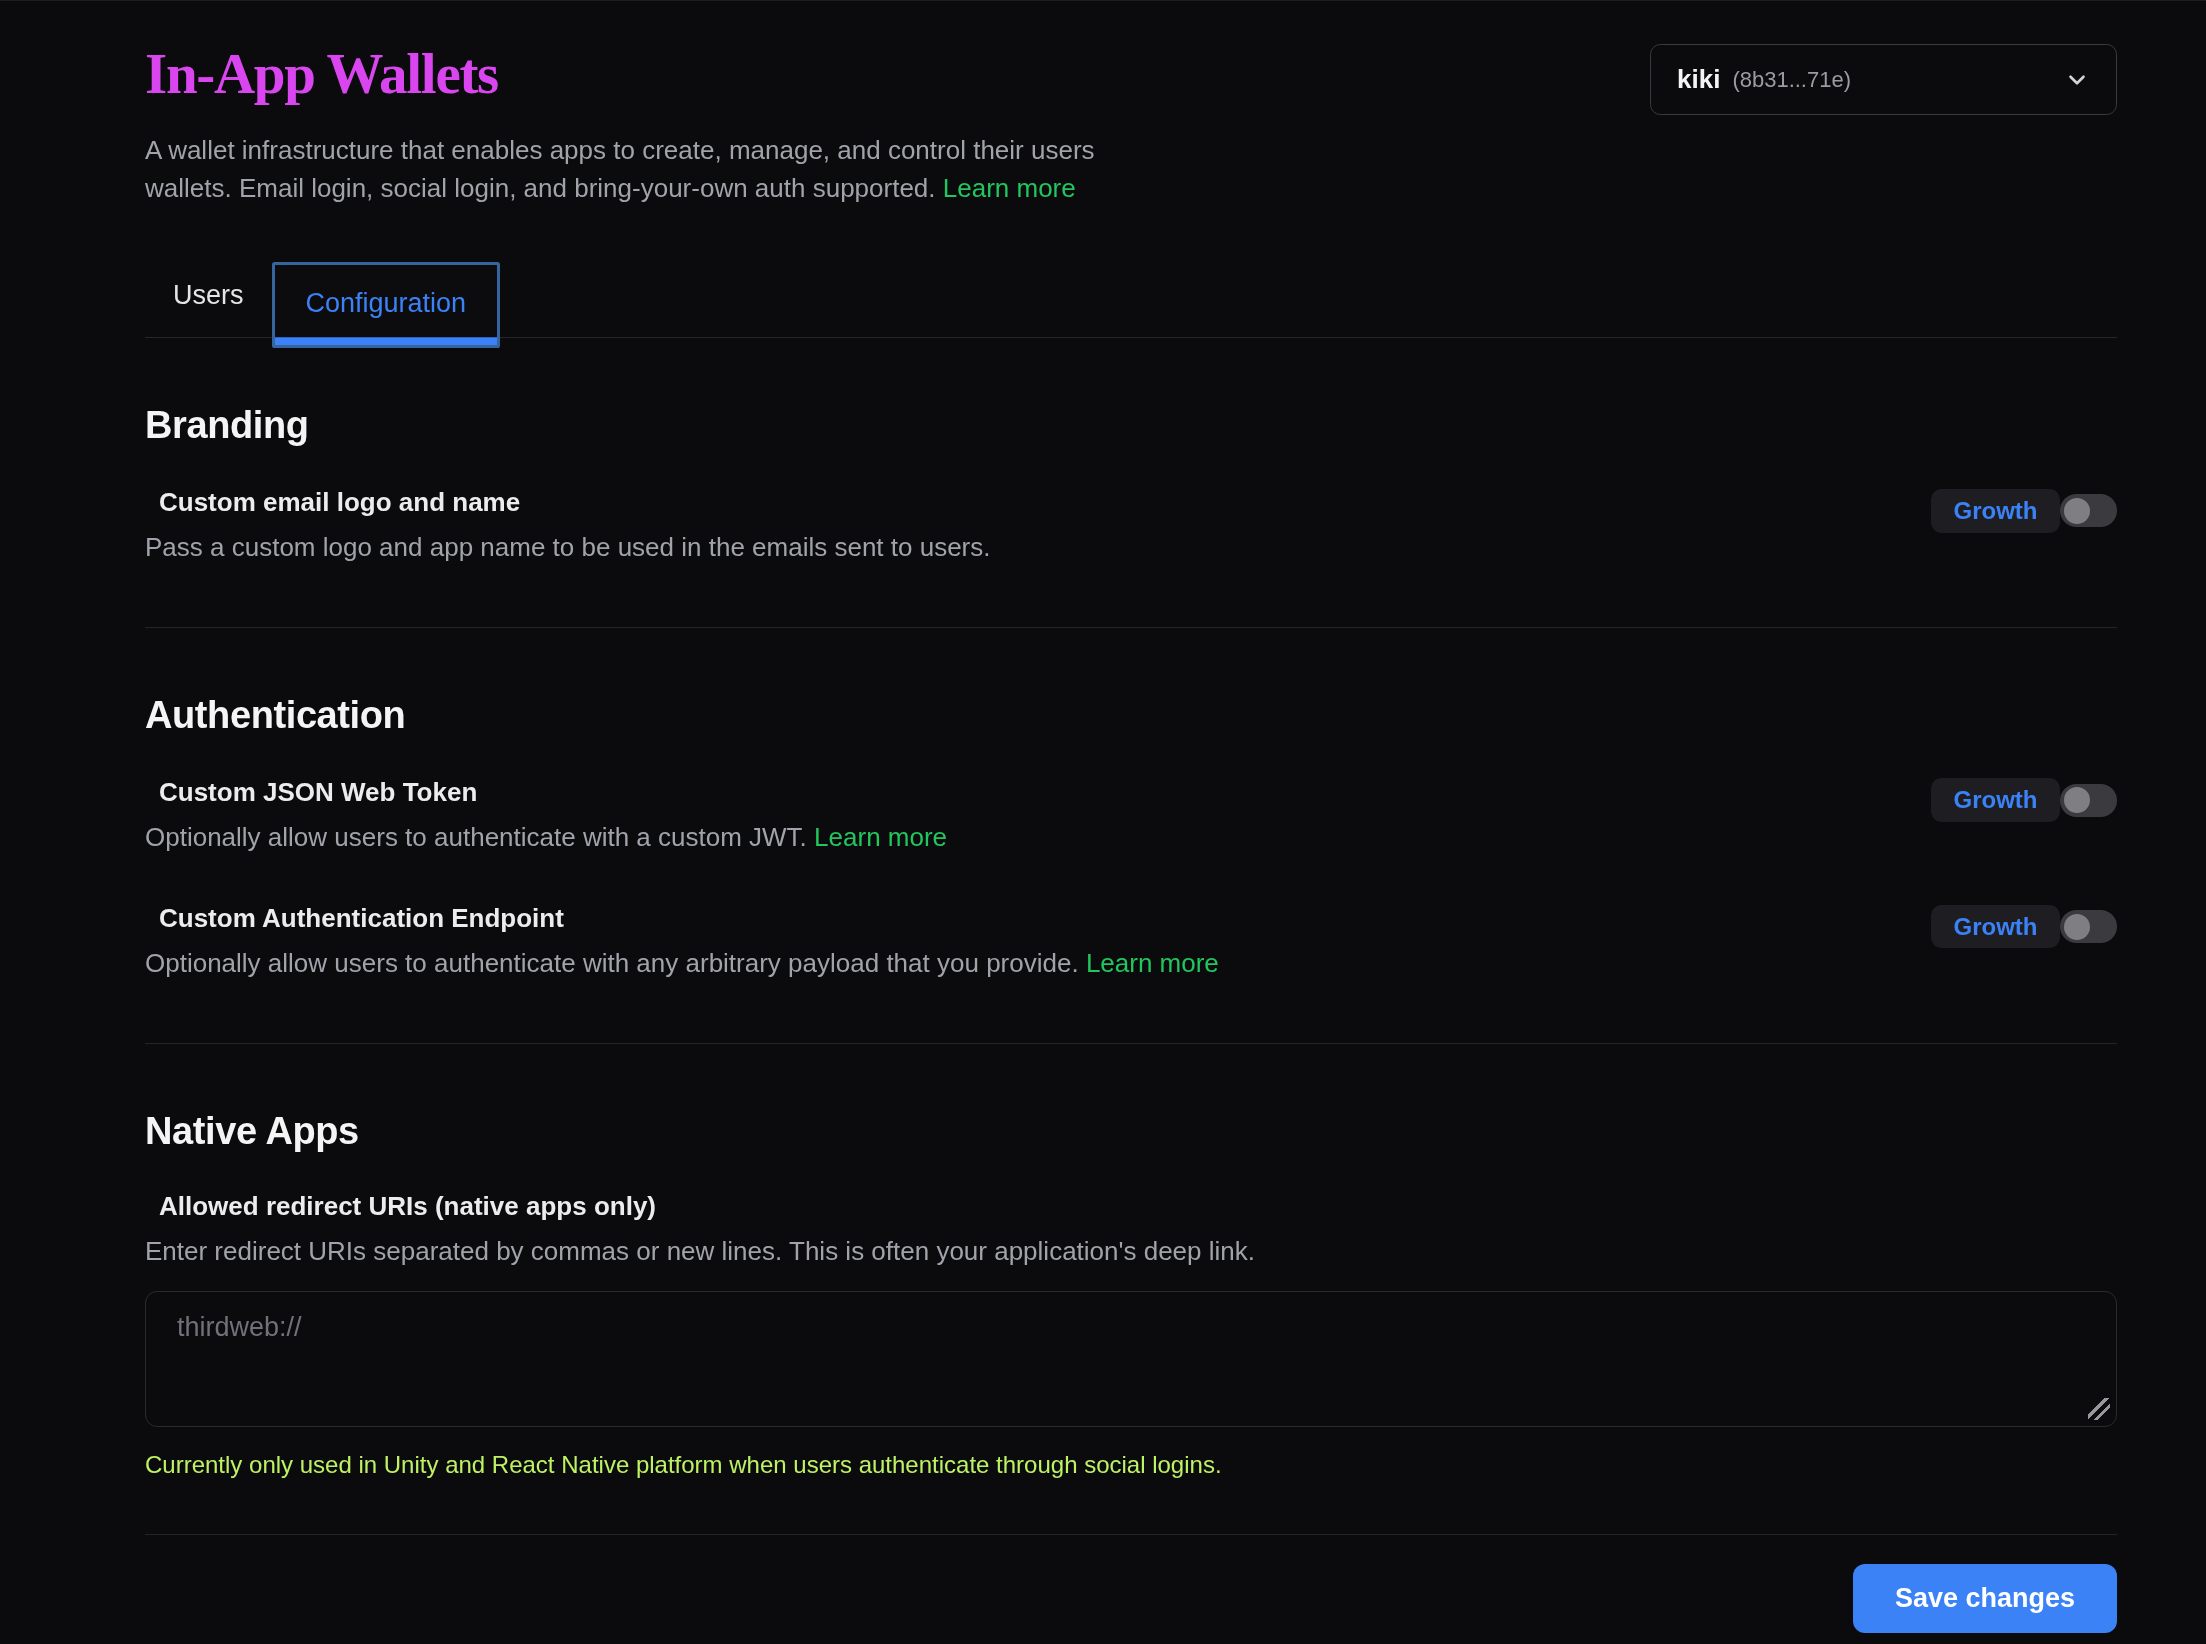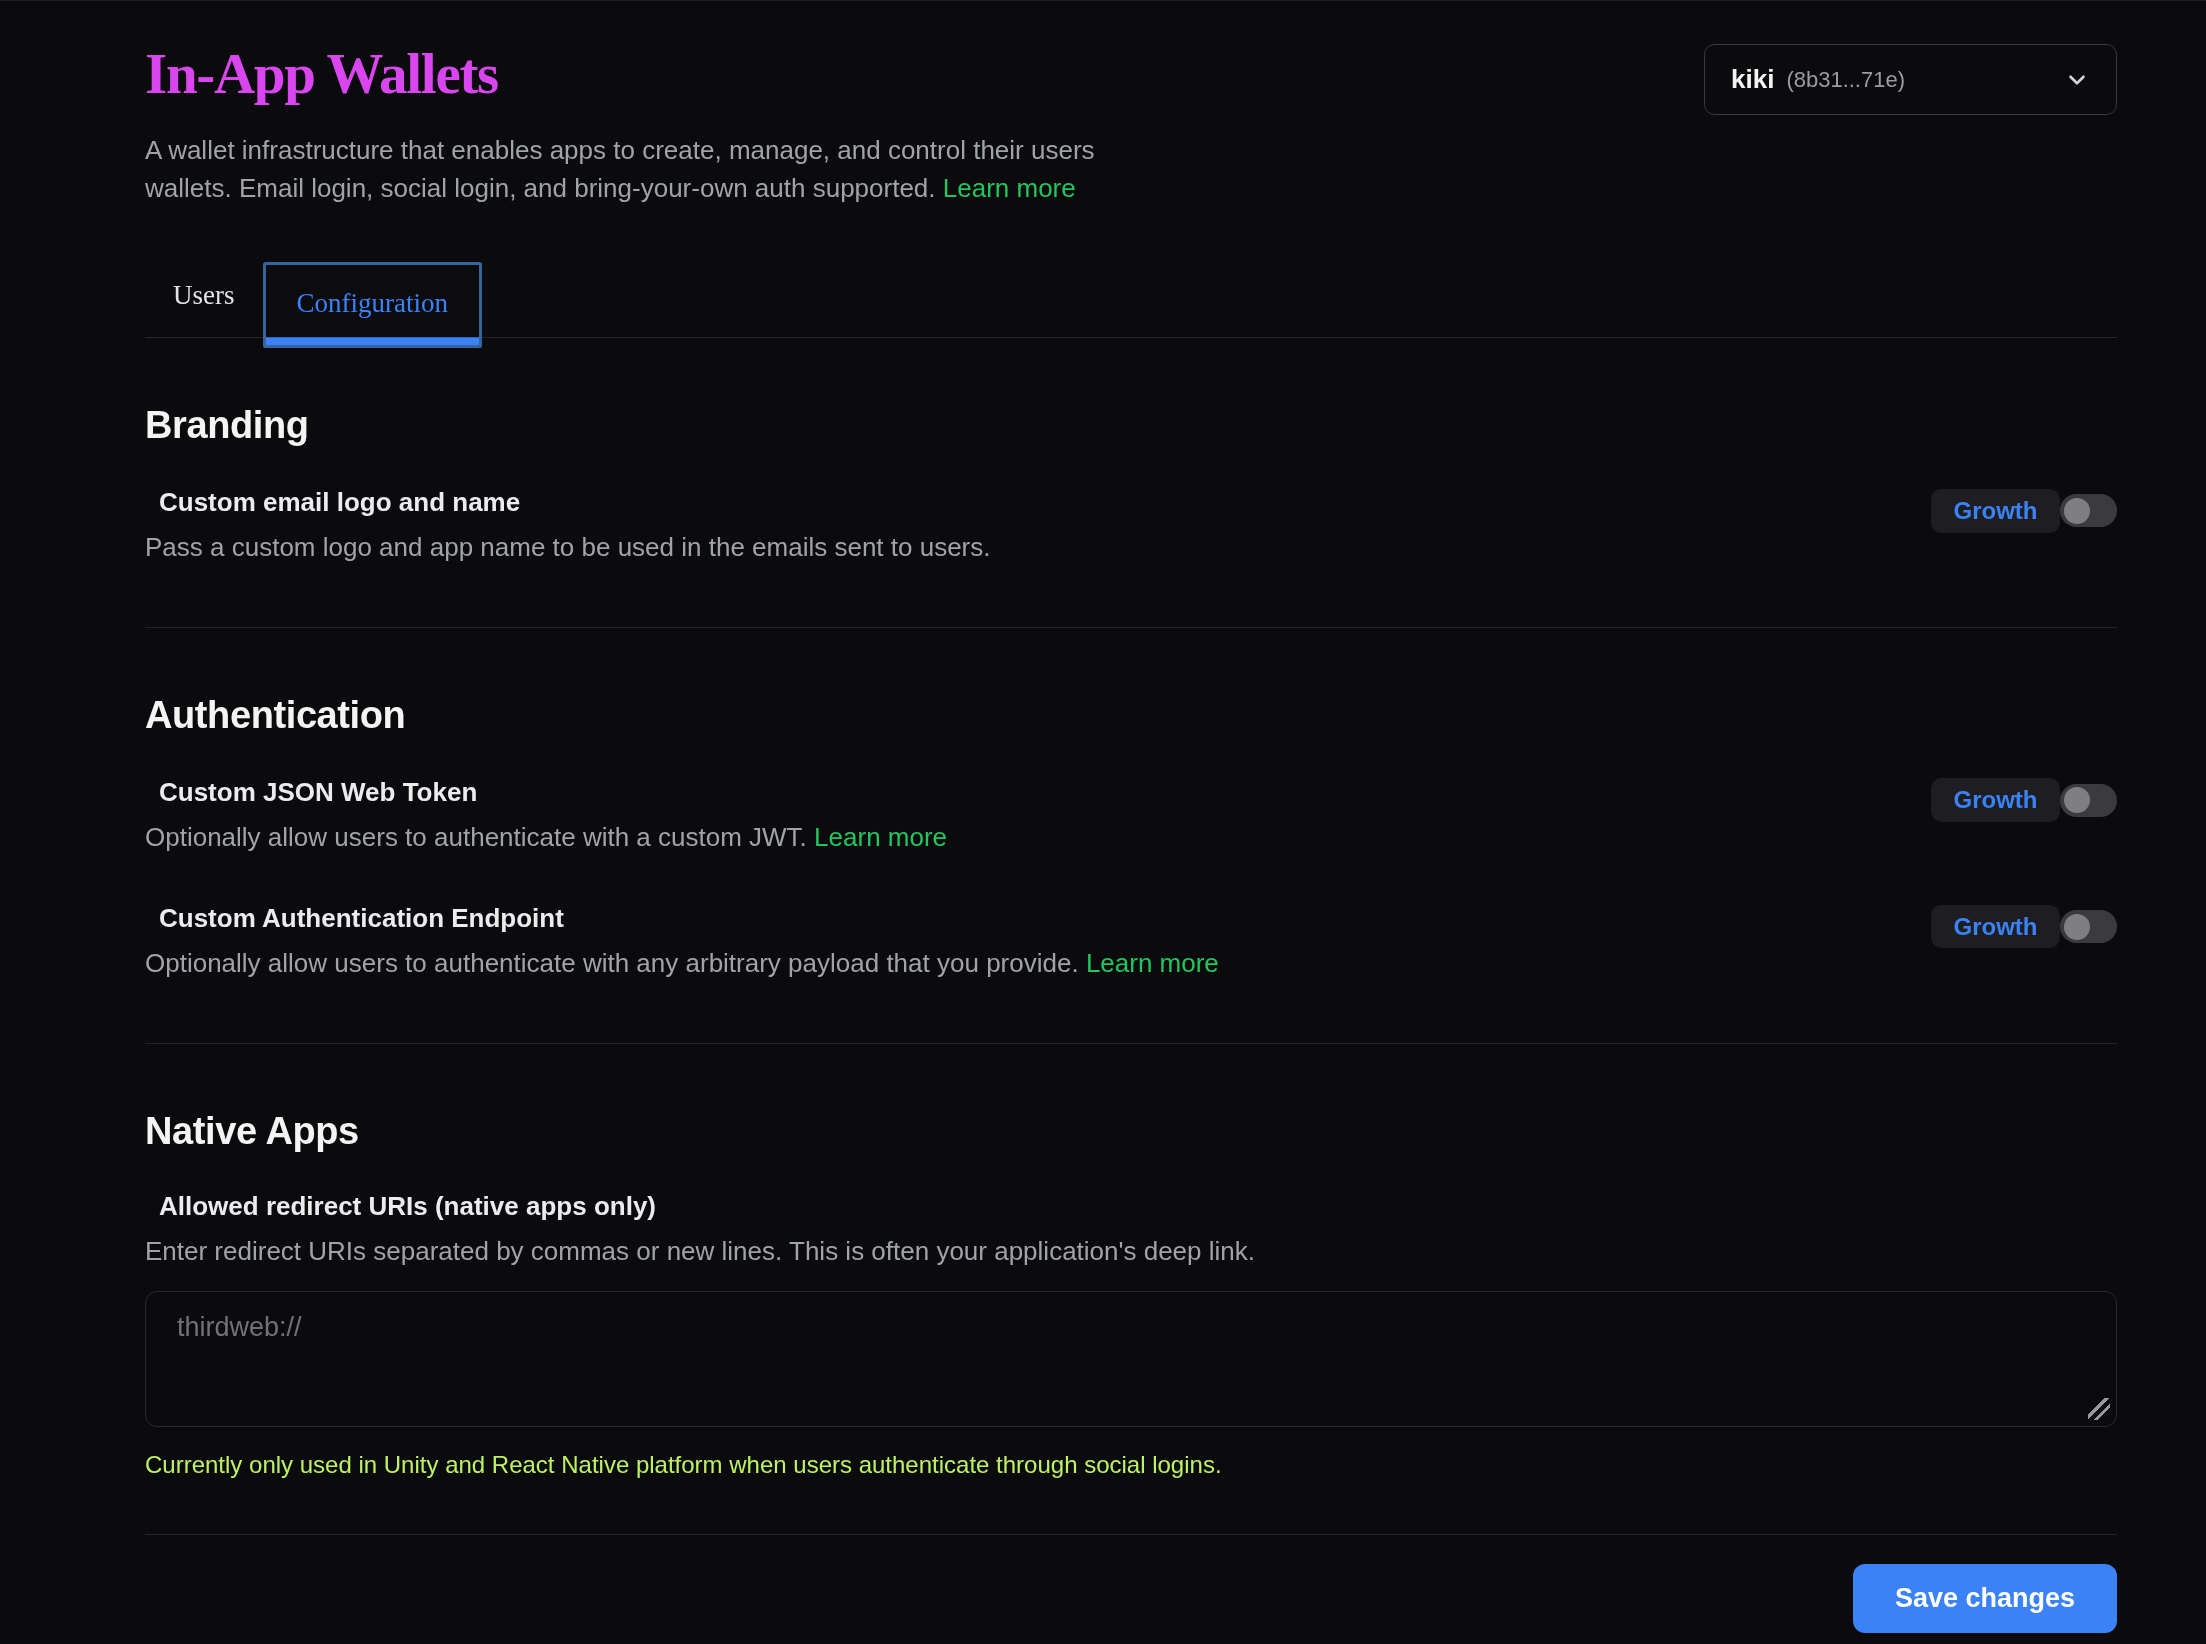--- a/index.html
+++ b/index.html
@@ -15,40 +15,40 @@
 
   
   .header-row { display: flex; justify-content: space-between; align-items: flex-start; }
   .page-title { font-size: 57px; font-weight: 700; letter-spacing: -1.3px; color: #d946ef; line-height: 1.05; font-family: Liberation Serif, serif; }
   .page-desc { margin-top: 28px; font-size: 26px; line-height: 1.45; color: #a0a3a9; max-width: 986px; }
   .link { color: #22c55e; text-decoration: none; cursor: pointer; }
 
   .project-selector {
     margin-top: 0px;
     display: flex; align-items: center;
-    width: 413px; height: 71px;
+    width: 467px; height: 71px;
     border: 1.7px solid #3a3a3f; border-radius: 10.4px;
     padding: 0 26px; background: transparent;
     cursor: pointer; flex-shrink: 0;
   }
   .project-name { font-size: 26px; font-weight: 700; color: #f4f4f5; }
   .project-id { font-size: 22px; color: #9b9ba1; margin-left: 12px; }
   .selector-chevron { margin-left: auto; display: flex; align-items: center; }
 
   
   .tab-list {
     margin-top: 52px;
     display: flex; align-items: flex-end;
     border-bottom: 1.7px solid #26262a;
   }
   .tab {
     font-size: 27px; cursor: pointer; background: transparent;
     color: #e4e4e7; border: none;
     padding: 21px 28px; margin-bottom: 5.2px;
-    font-family: Liberation Serif, serif;
+    font-family: Liberation Sans, sans-serif;
   }
   .tab.active {
     color: #3b82f6;
     border: 3.5px solid #36649f;
     border-radius: 2.6px;
     padding: 22.5px 31px 26px 31px;
     margin-bottom: -10.4px;
     box-shadow: inset 0 -7.8px 0 0 #3b82f6;
     background: #0c0c0f;
   }

